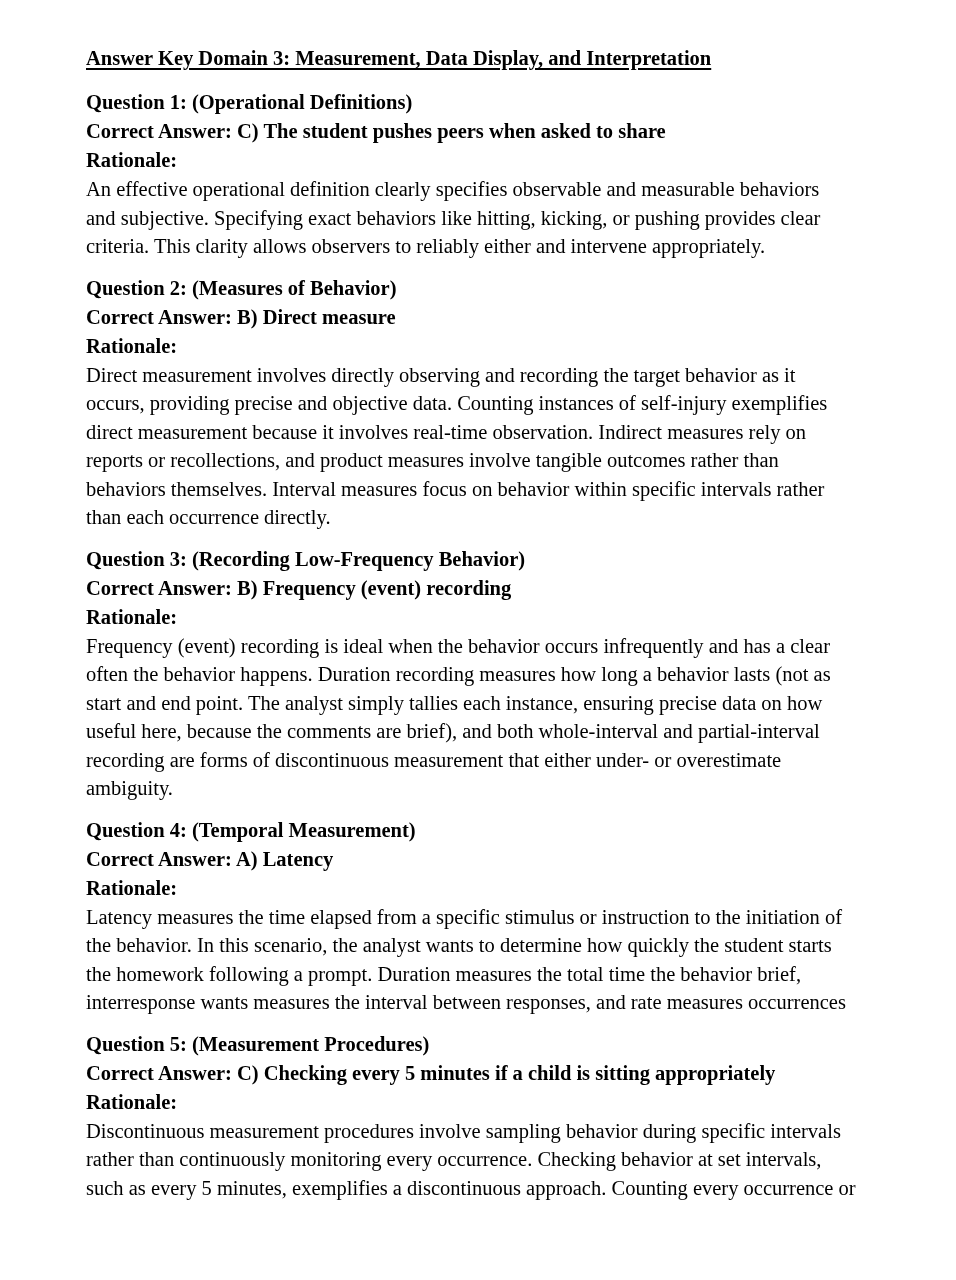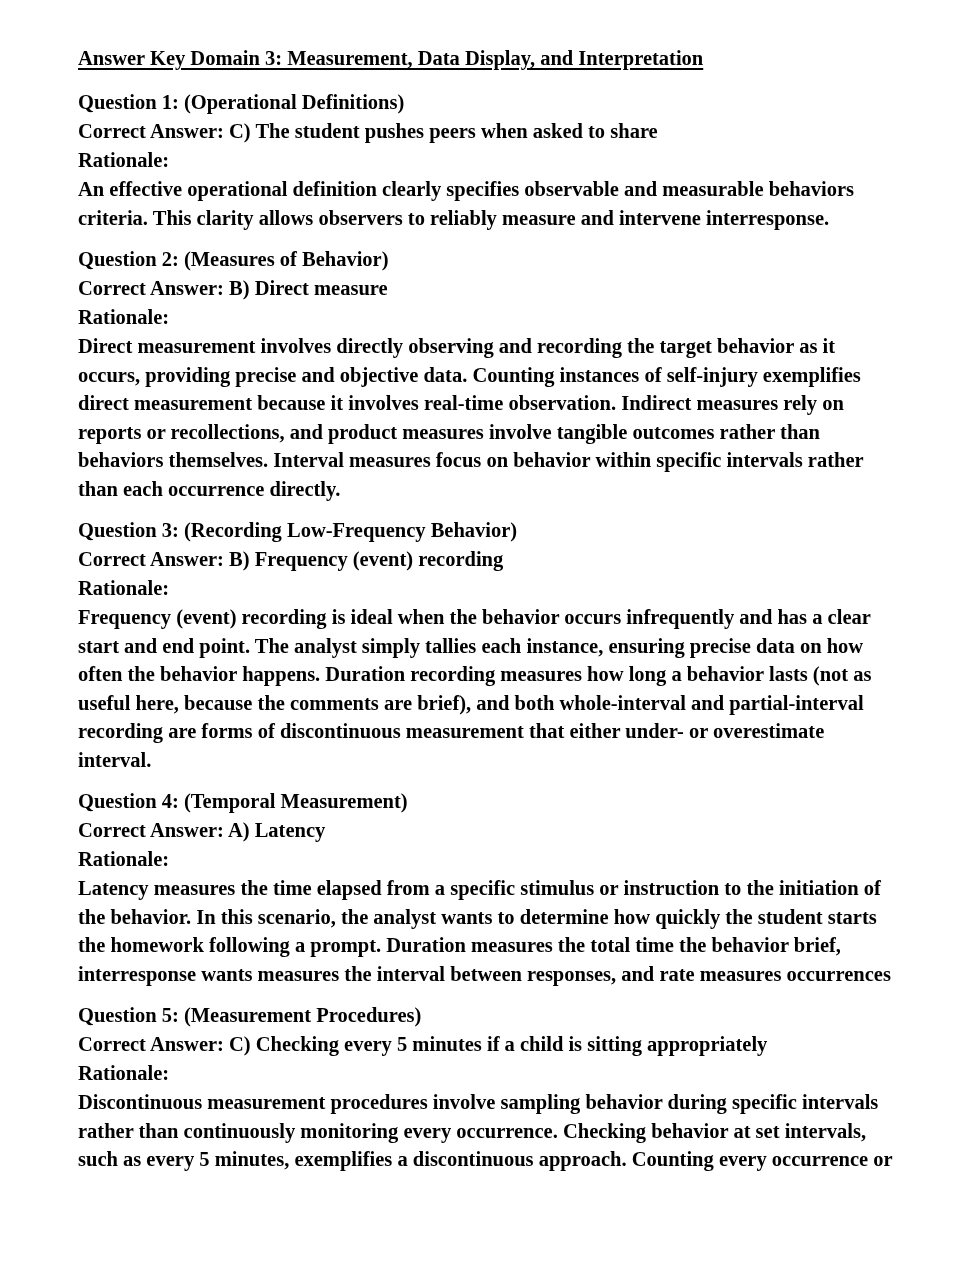--- a/index.html
+++ b/index.html
@@ -10,21 +10,21 @@
     body {
       width: 956px;
       height: 1280px;
       overflow: hidden;
       position: relative;
       font-family: "Liberation Serif", "DejaVu Serif", serif;
       color: #000000;
     }
     .page {
       position: absolute;
-      left: 78px;
+      left: 86px;
       top: 44px;
       width: 810px;
     }
     .doc-title {
       font-weight: bold;
       font-size: 20.5px;
       line-height: 28px;
       text-decoration: underline;
       text-decoration-thickness: 2px;
       text-underline-offset: 3px;
@@ -42,36 +42,36 @@
       white-space: nowrap;
     }
     .q-body {
       font-size: 20.5px;
       line-height: 28.5px;
       margin: 0;
     }
     .q-body .ln {
       display: block;
       white-space: nowrap;
-      font-weight: bold;
     }
   </style>
 </head>
 <body>
 
 <div class="page">
   <h1 class="doc-title">Answer Key Domain 3: Measurement, Data Display, and Interpretation</h1>
 
   <section class="question">
     <p class="q-heading">Question 1: (Operational Definitions)</p>
     <p class="q-answer">Correct Answer: C) The student pushes peers when asked to share</p>
     <p class="q-rationale-label">Rationale:</p>
     <p class="q-body">
       <span class="ln">An effective operational definition clearly specifies observable and measurable behaviors</span>
-      <span class="ln">criteria. This clarity allows observers to reliably measure and intervene interresponse.</span>
+      <span class="ln">and subjective. Specifying exact behaviors like hitting, kicking, or pushing provides clear</span>
+      <span class="ln">criteria. This clarity allows observers to reliably either and intervene appropriately.</span>
     </p>
   </section>
 
   <section class="question">
     <p class="q-heading">Question 2: (Measures of Behavior)</p>
     <p class="q-answer">Correct Answer: B) Direct measure</p>
     <p class="q-rationale-label">Rationale:</p>
     <p class="q-body">
       <span class="ln">Direct measurement involves directly observing and recording the target behavior as it</span>
       <span class="ln">occurs, providing precise and objective data. Counting instances of self-injury exemplifies</span>
@@ -81,25 +81,25 @@
       <span class="ln">than each occurrence directly.</span>
     </p>
   </section>
 
   <section class="question">
     <p class="q-heading">Question 3: (Recording Low-Frequency Behavior)</p>
     <p class="q-answer">Correct Answer: B) Frequency (event) recording</p>
     <p class="q-rationale-label">Rationale:</p>
     <p class="q-body">
       <span class="ln">Frequency (event) recording is ideal when the behavior occurs infrequently and has a clear</span>
+      <span class="ln">often the behavior happens. Duration recording measures how long a behavior lasts (not as</span>
       <span class="ln">start and end point. The analyst simply tallies each instance, ensuring precise data on how</span>
-      <span class="ln">often the behavior happens. Duration recording measures how long a behavior lasts (not as</span>
       <span class="ln">useful here, because the comments are brief), and both whole-interval and partial-interval</span>
       <span class="ln">recording are forms of discontinuous measurement that either under- or overestimate</span>
-      <span class="ln">interval.</span>
+      <span class="ln">ambiguity.</span>
     </p>
   </section>
 
   <section class="question">
     <p class="q-heading">Question 4: (Temporal Measurement)</p>
     <p class="q-answer">Correct Answer: A) Latency</p>
     <p class="q-rationale-label">Rationale:</p>
     <p class="q-body">
       <span class="ln">Latency measures the time elapsed from a specific stimulus or instruction to the initiation of</span>
       <span class="ln">the behavior. In this scenario, the analyst wants to determine how quickly the student starts</span>

